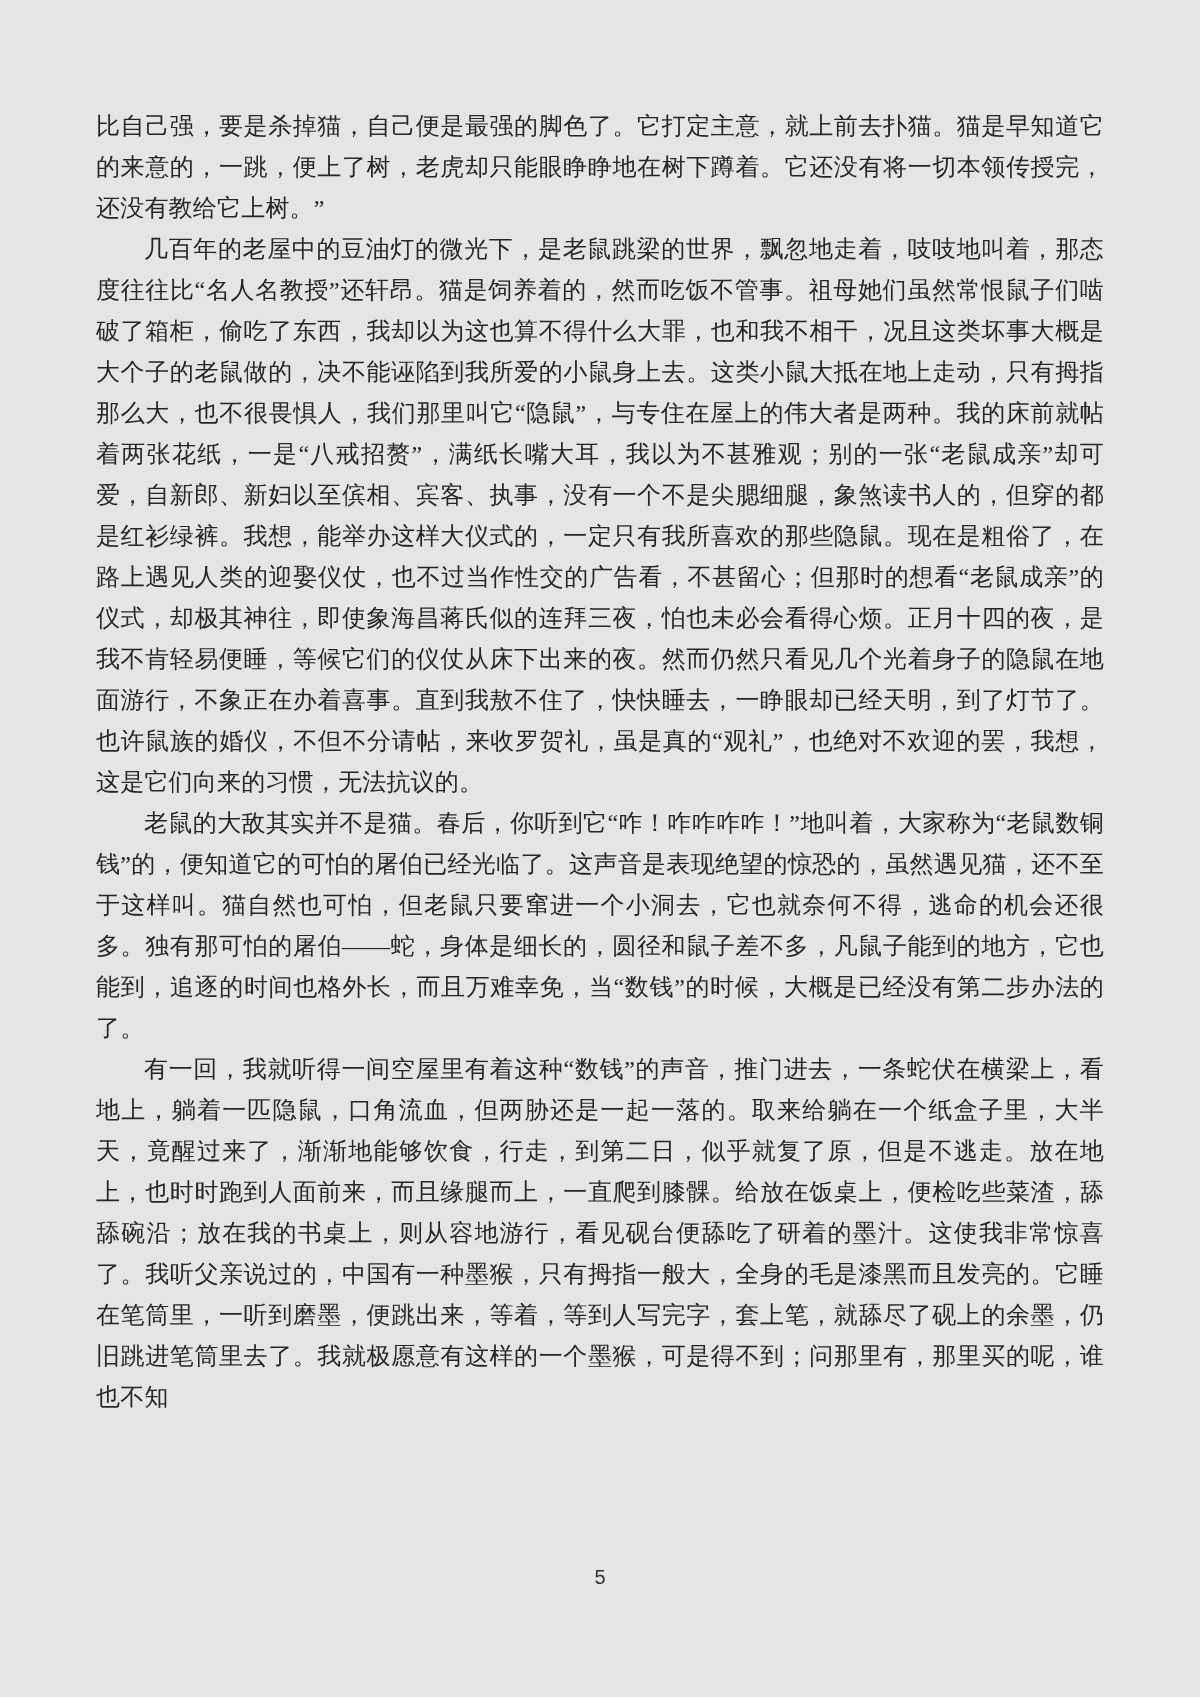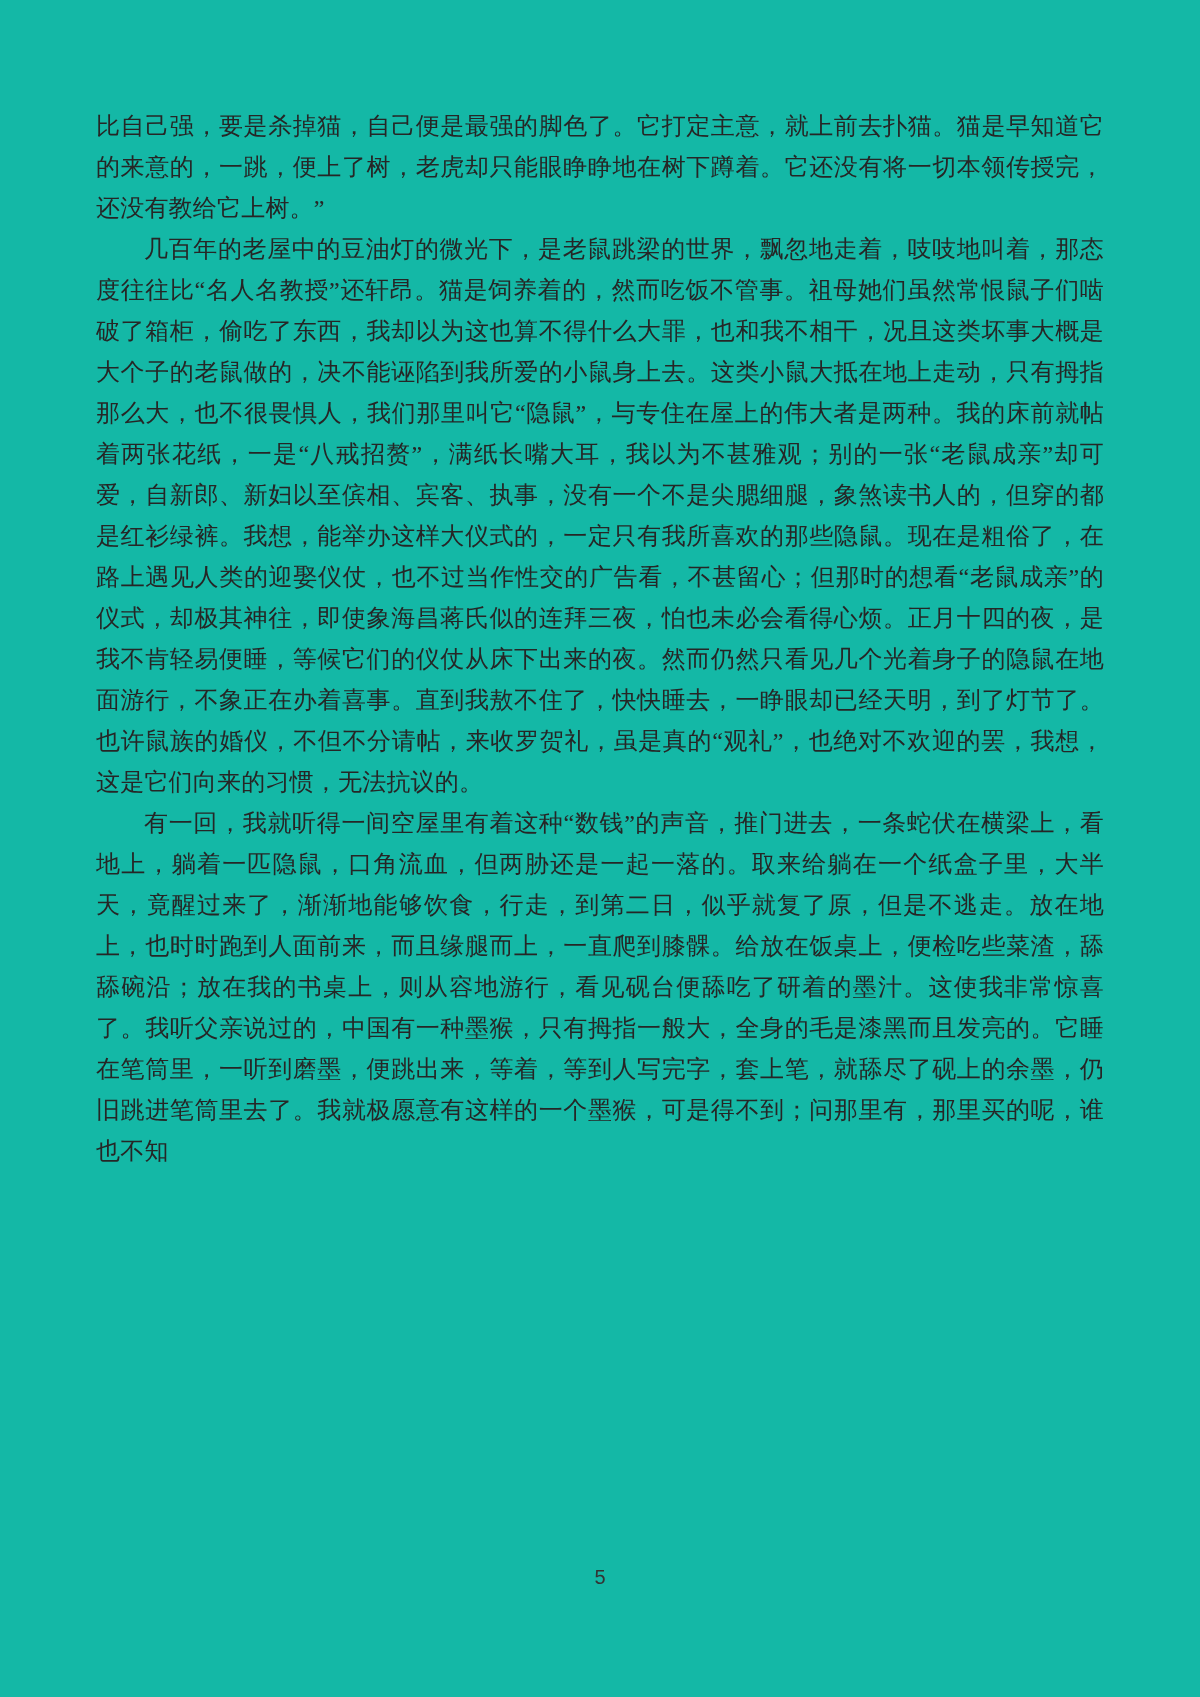--- a/index.html
+++ b/index.html
@@ -9,21 +9,21 @@
   }
   body {
     width: 1200px;
     height: 1697px;
     position: relative;
     overflow: hidden;
   }
   .page {
     position: absolute;
     inset: 0;
-    background: #14b8a6;
+    background: #e5e5e5;
   }
   .text-block {
     position: absolute;
     left: 96px;
     top: 106px;
     width: 1008px;
     font-family: "Liberation Serif", "DejaVu Serif", serif;
     font-size: 24px;
     line-height: 41px;
     color: #262626;
@@ -51,18 +51,19 @@
     color: #333333;
   }
 </style>
 </head>
 <body>
 
 <div class="page">
   <main class="text-block" id="paragraph-container">
       <p class="para">比自己强，要是杀掉猫，自己便是最强的脚色了。它打定主意，就上前去扑猫。猫是早知道它的来意的，一跳，便上了树，老虎却只能眼睁睁地在树下蹲着。它还没有将一切本领传授完，还没有教给它上树。”</p>
       <p class="para indent">几百年的老屋中的豆油灯的微光下，是老鼠跳梁的世界，飘忽地走着，吱吱地叫着，那态度往往比“名人名教授”还轩昂。猫是饲养着的，然而吃饭不管事。祖母她们虽然常恨鼠子们啮破了箱柜，偷吃了东西，我却以为这也算不得什么大罪，也和我不相干，况且这类坏事大概是大个子的老鼠做的，决不能诬陷到我所爱的小鼠身上去。这类小鼠大抵在地上走动，只有拇指那么大，也不很畏惧人，我们那里叫它“隐鼠”，与专住在屋上的伟大者是两种。我的床前就帖着两张花纸，一是“八戒招赘”，满纸长嘴大耳，我以为不甚雅观；别的一张“老鼠成亲”却可爱，自新郎、新妇以至傧相、宾客、执事，没有一个不是尖腮细腿，象煞读书人的，但穿的都是红衫绿裤。我想，能举办这样大仪式的，一定只有我所喜欢的那些隐鼠。现在是粗俗了，在路上遇见人类的迎娶仪仗，也不过当作性交的广告看，不甚留心；但那时的想看“老鼠成亲”的仪式，却极其神往，即使象海昌蒋氏似的连拜三夜，怕也未必会看得心烦。正月十四的夜，是我不肯轻易便睡，等候它们的仪仗从床下出来的夜。然而仍然只看见几个光着身子的隐鼠在地面游行，不象正在办着喜事。直到我敖不住了，快快睡去，一睁眼却已经天明，到了灯节了。也许鼠族的婚仪，不但不分请帖，来收罗贺礼，虽是真的“观礼”，也绝对不欢迎的罢，我想，这是它们向来的习惯，无法抗议的。</p>
+      <p class="para indent">老鼠的大敌其实并不是猫。春后，你听到它“咋！咋咋咋咋！”地叫着，大家称为“老鼠数铜钱”的，便知道它的可怕的屠伯已经光临了。这声音是表现绝望的惊恐的，虽然遇见猫，还不至于这样叫。猫自然也可怕，但老鼠只要窜进一个小洞去，它也就奈何不得，逃命的机会还很多。独有那可怕的屠伯——蛇，身体是细长的，圆径和鼠子差不多，凡鼠子能到的地方，它也能到，追逐的时间也格外长，而且万难幸免，当“数钱”的时候，大概是已经没有第二步办法的了。</p>
       <p class="para indent">有一回，我就听得一间空屋里有着这种“数钱”的声音，推门进去，一条蛇伏在横梁上，看地上，躺着一匹隐鼠，口角流血，但两胁还是一起一落的。取来给躺在一个纸盒子里，大半天，竟醒过来了，渐渐地能够饮食，行走，到第二日，似乎就复了原，但是不逃走。放在地上，也时时跑到人面前来，而且缘腿而上，一直爬到膝髁。给放在饭桌上，便检吃些菜渣，舔舔碗沿；放在我的书桌上，则从容地游行，看见砚台便舔吃了研着的墨汁。这使我非常惊喜了。我听父亲说过的，中国有一种墨猴，只有拇指一般大，全身的毛是漆黑而且发亮的。它睡在笔筒里，一听到磨墨，便跳出来，等着，等到人写完字，套上笔，就舔尽了砚上的余墨，仍旧跳进笔筒里去了。我就极愿意有这样的一个墨猴，可是得不到；问那里有，那里买的呢，谁也不知</p>
     </main>
   <footer class="page-footer">
     <span class="page-number">5</span>
   </footer>
 </div>
 
 </body></html>

